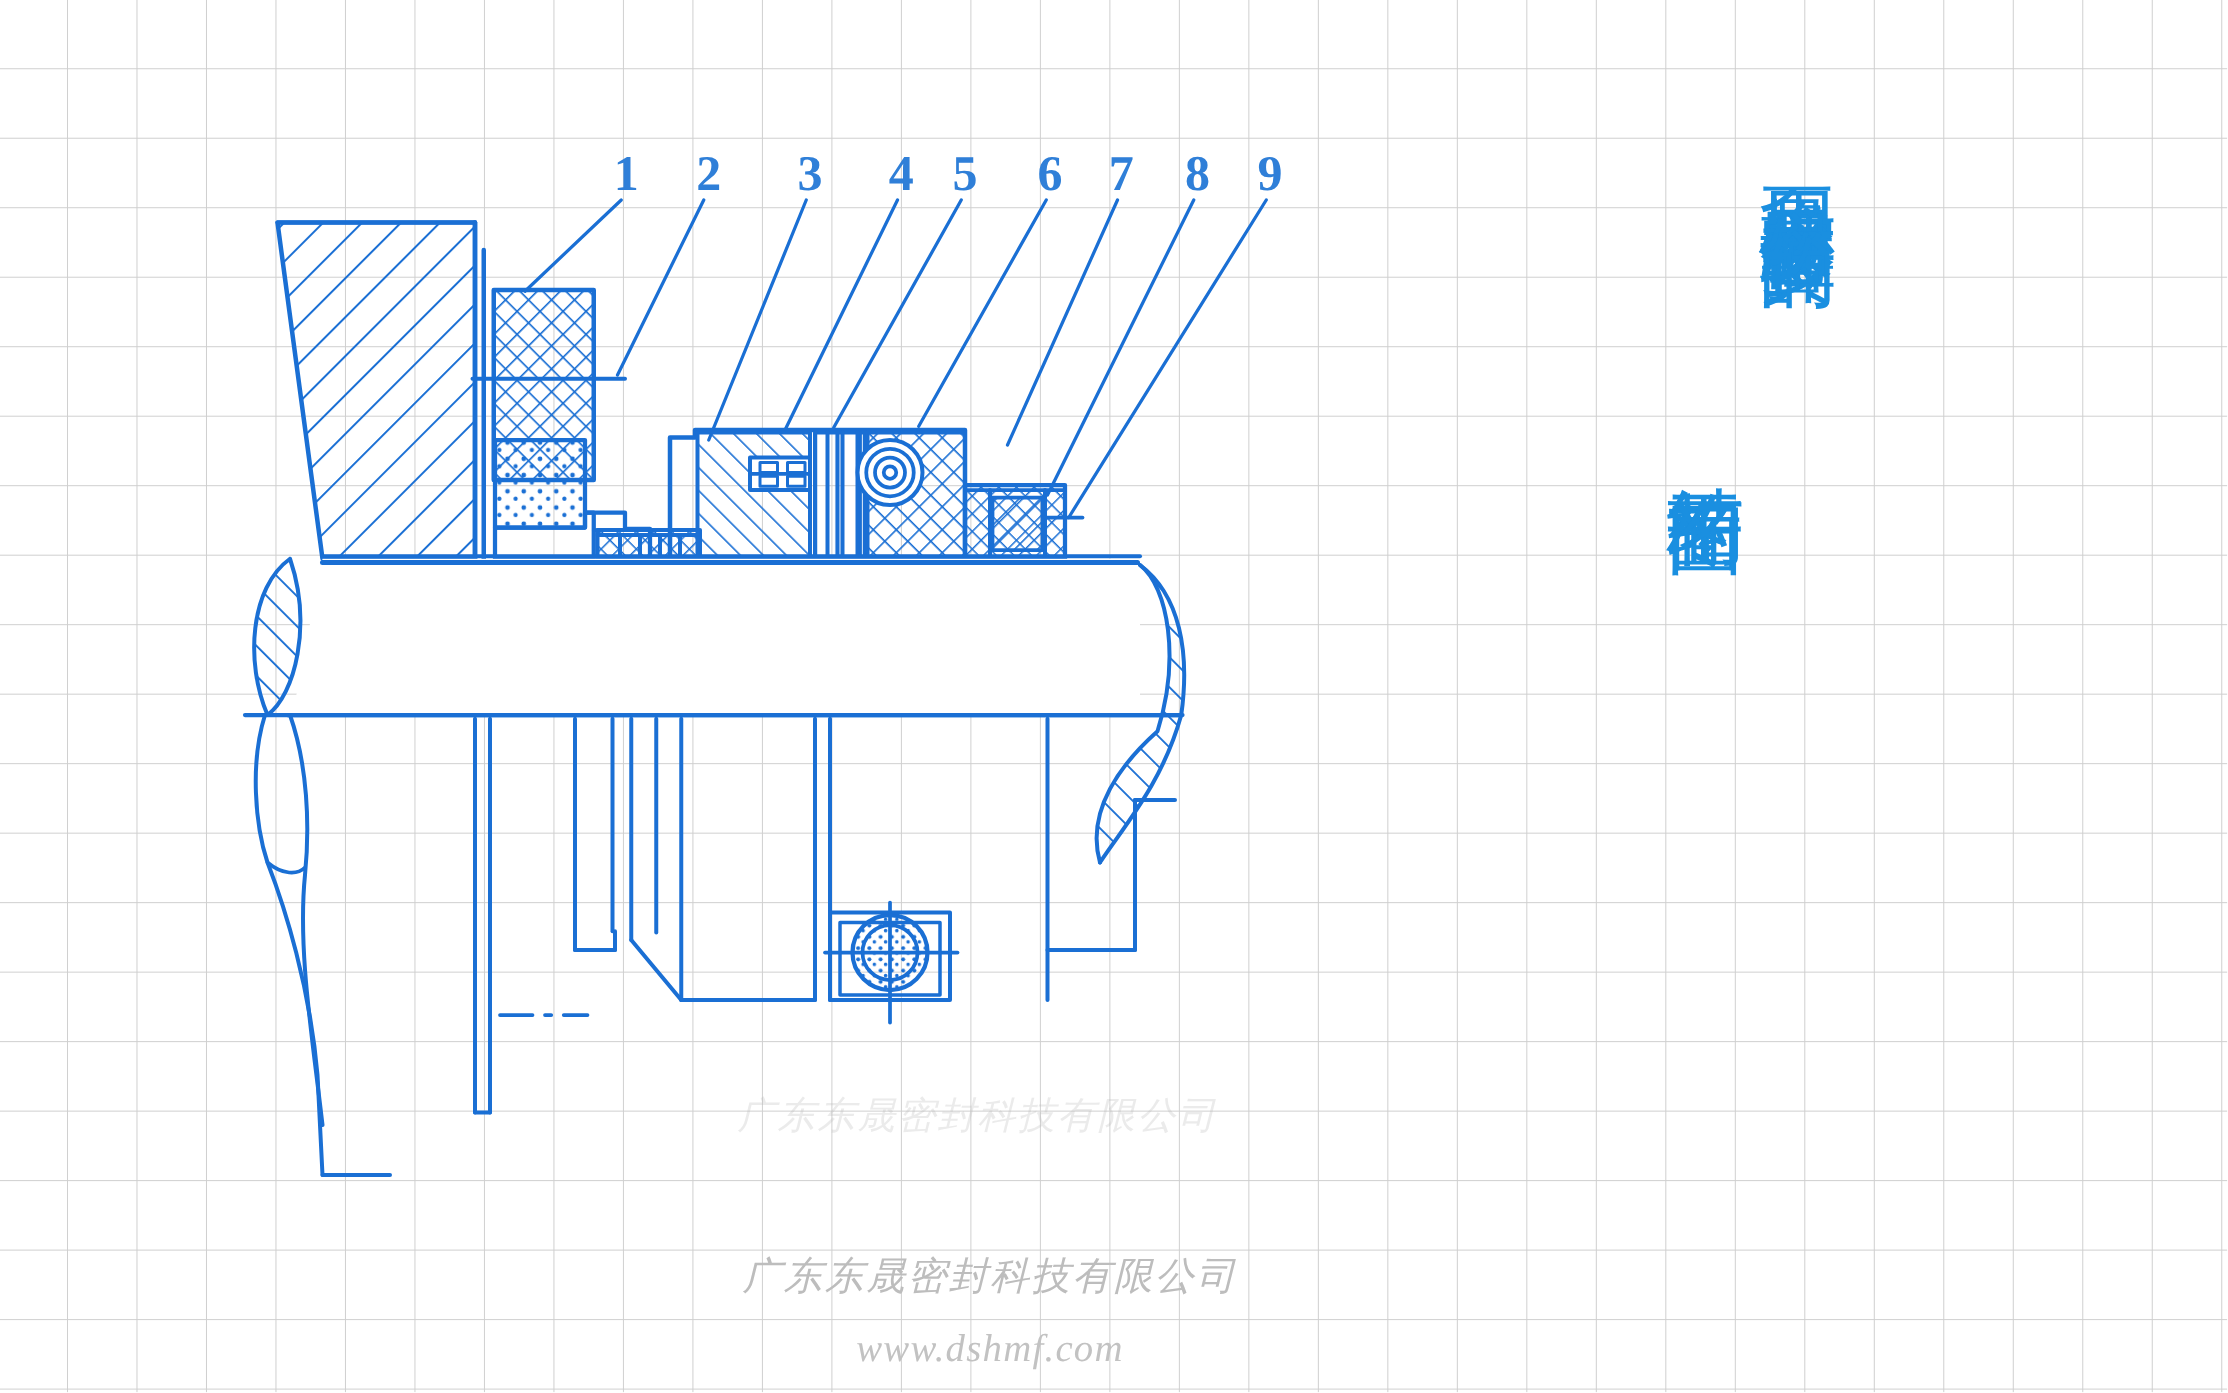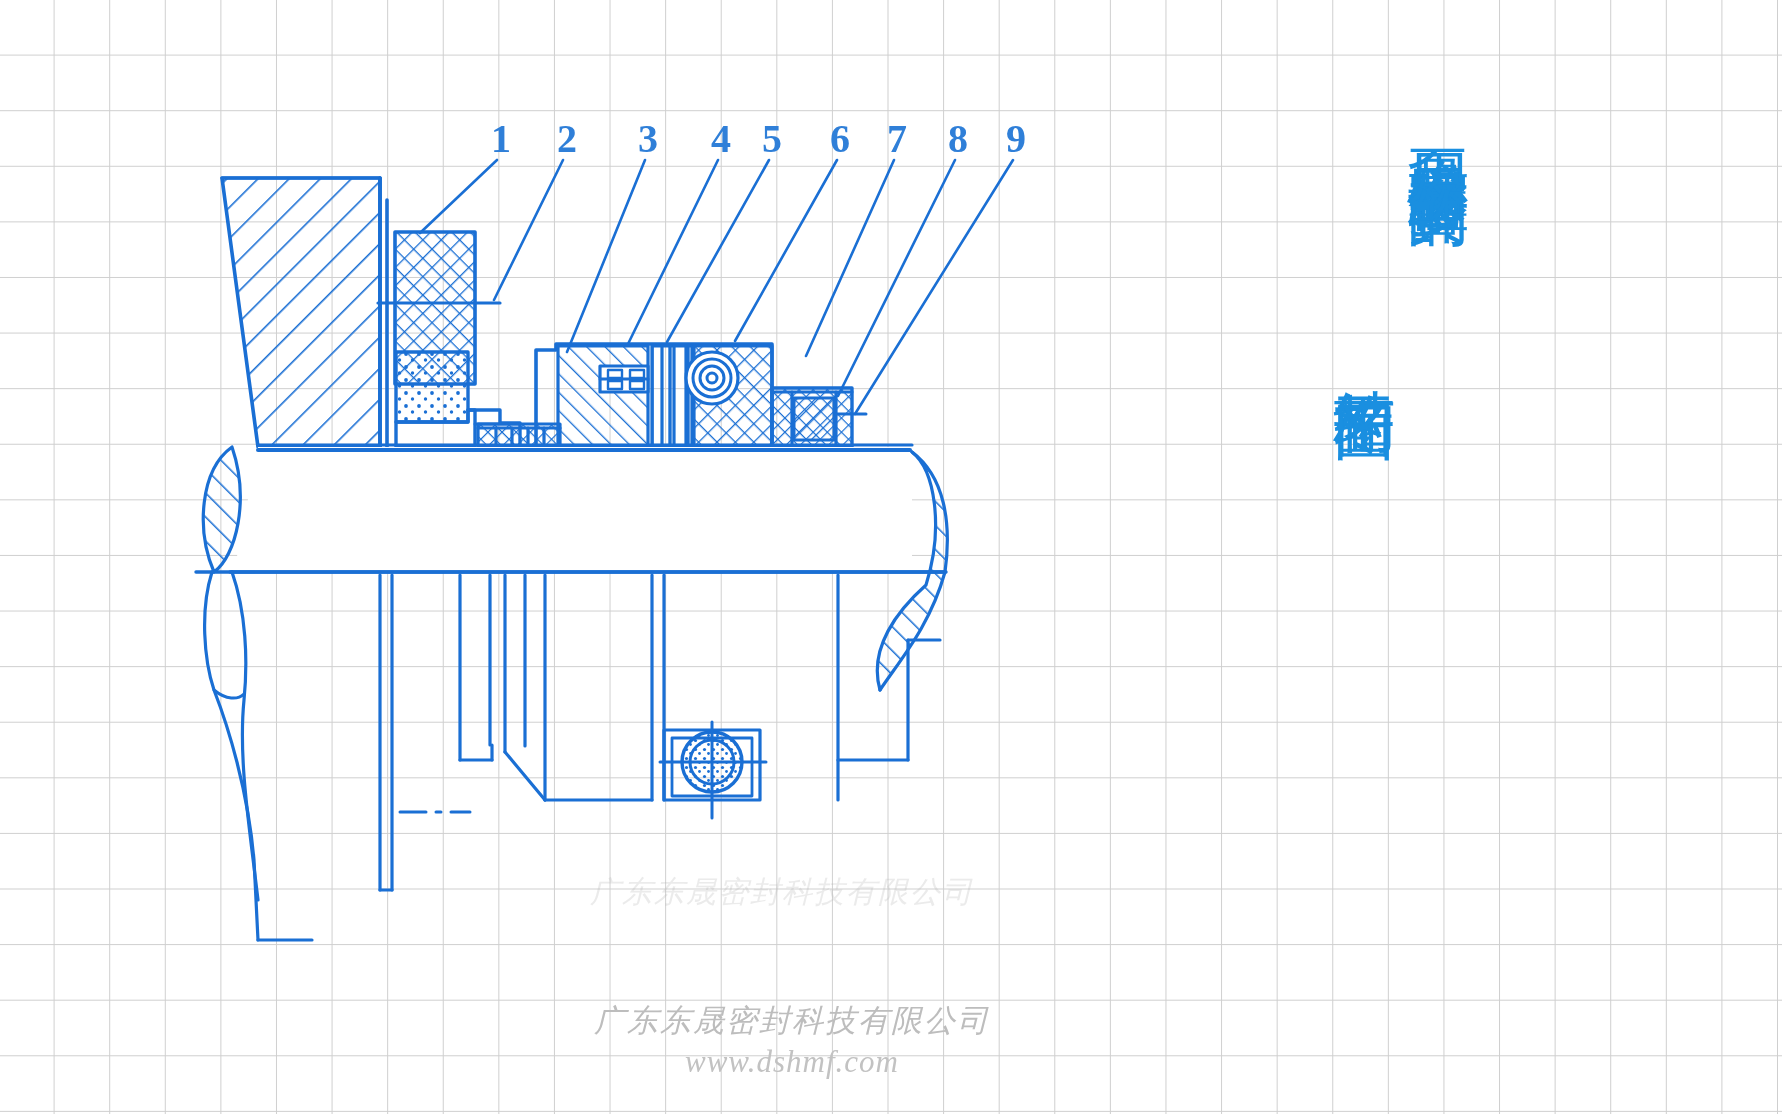--- a/index.html
+++ b/index.html
@@ -74,21 +74,21 @@
     letter-spacing: 2px;
     font-style: italic;
     white-space: nowrap;
   }
   #wm-url {
     color: #c2c2c2;
     font-family: "Liberation Serif", serif;
     font-size: 31px;
     font-style: italic;
     letter-spacing: 1px;
-    margin-top: 2px;
+    margin-top: 19px;
     white-space: nowrap;
   }
   #watermark-bottom {
     position: absolute;
     left: 562px;
     top: 1000px;
     width: 460px;
     text-align: center;
     pointer-events: none;
   }

